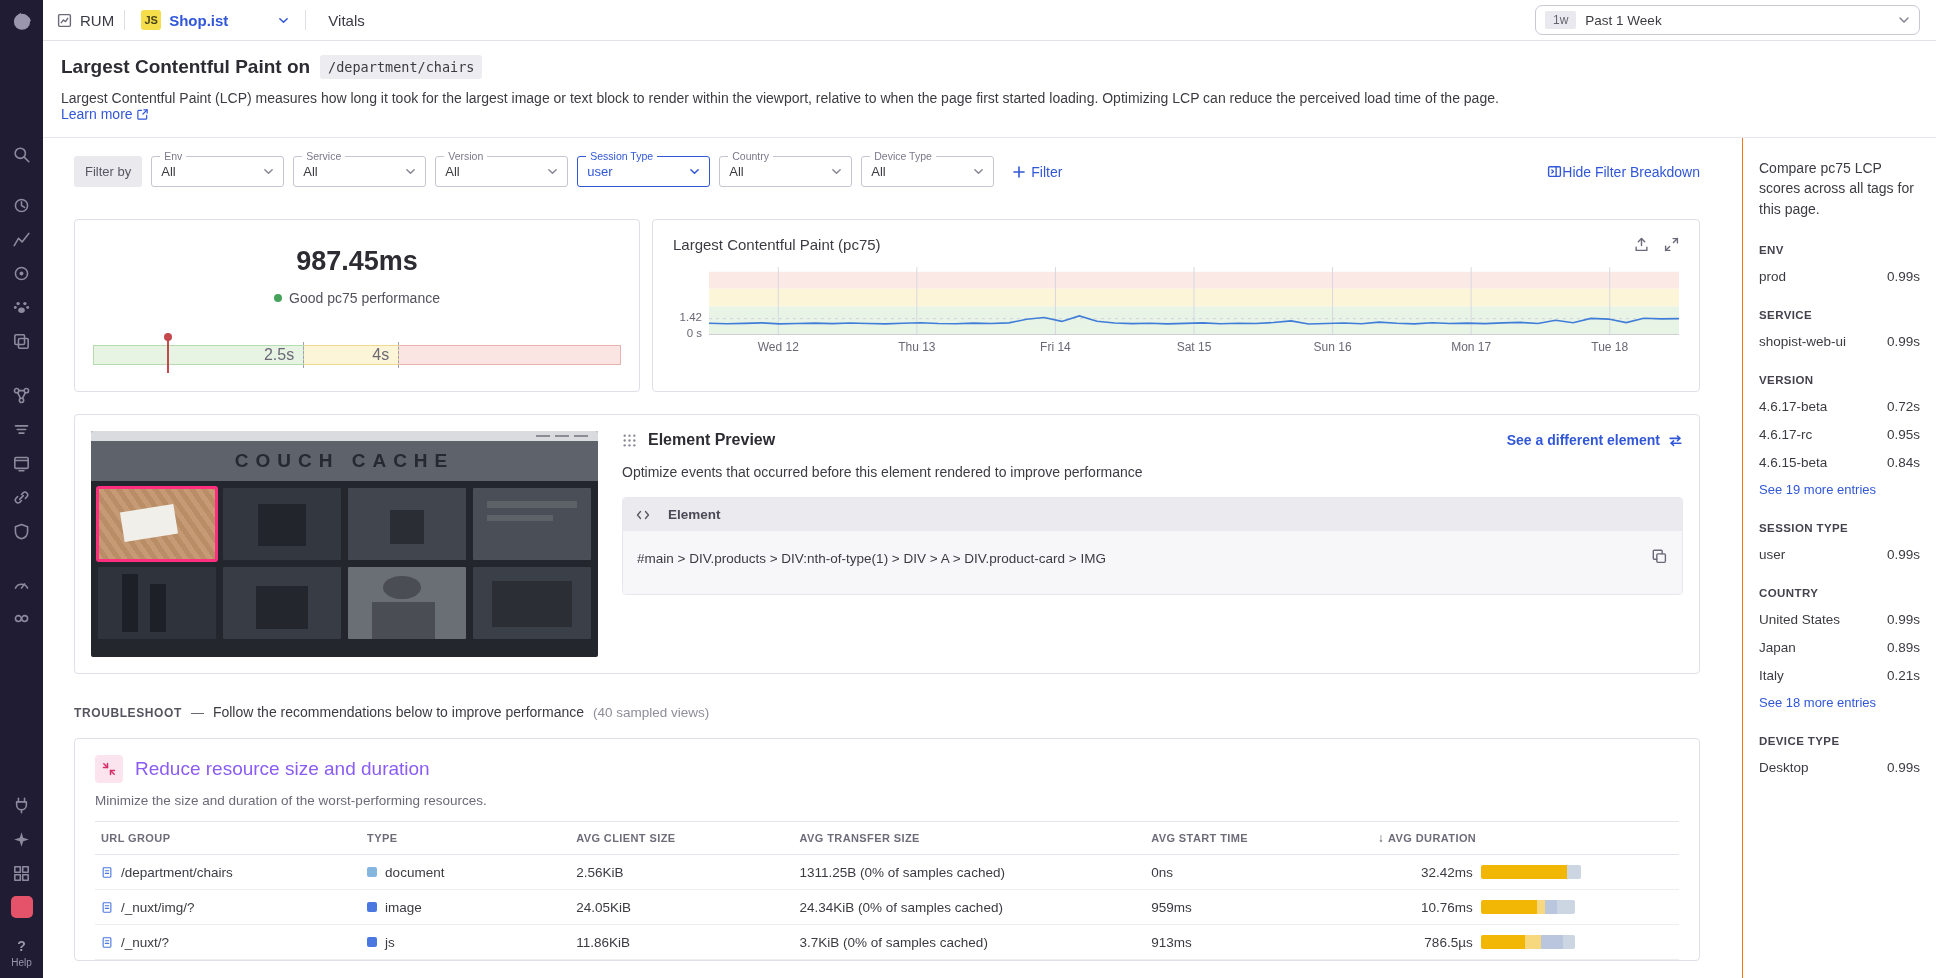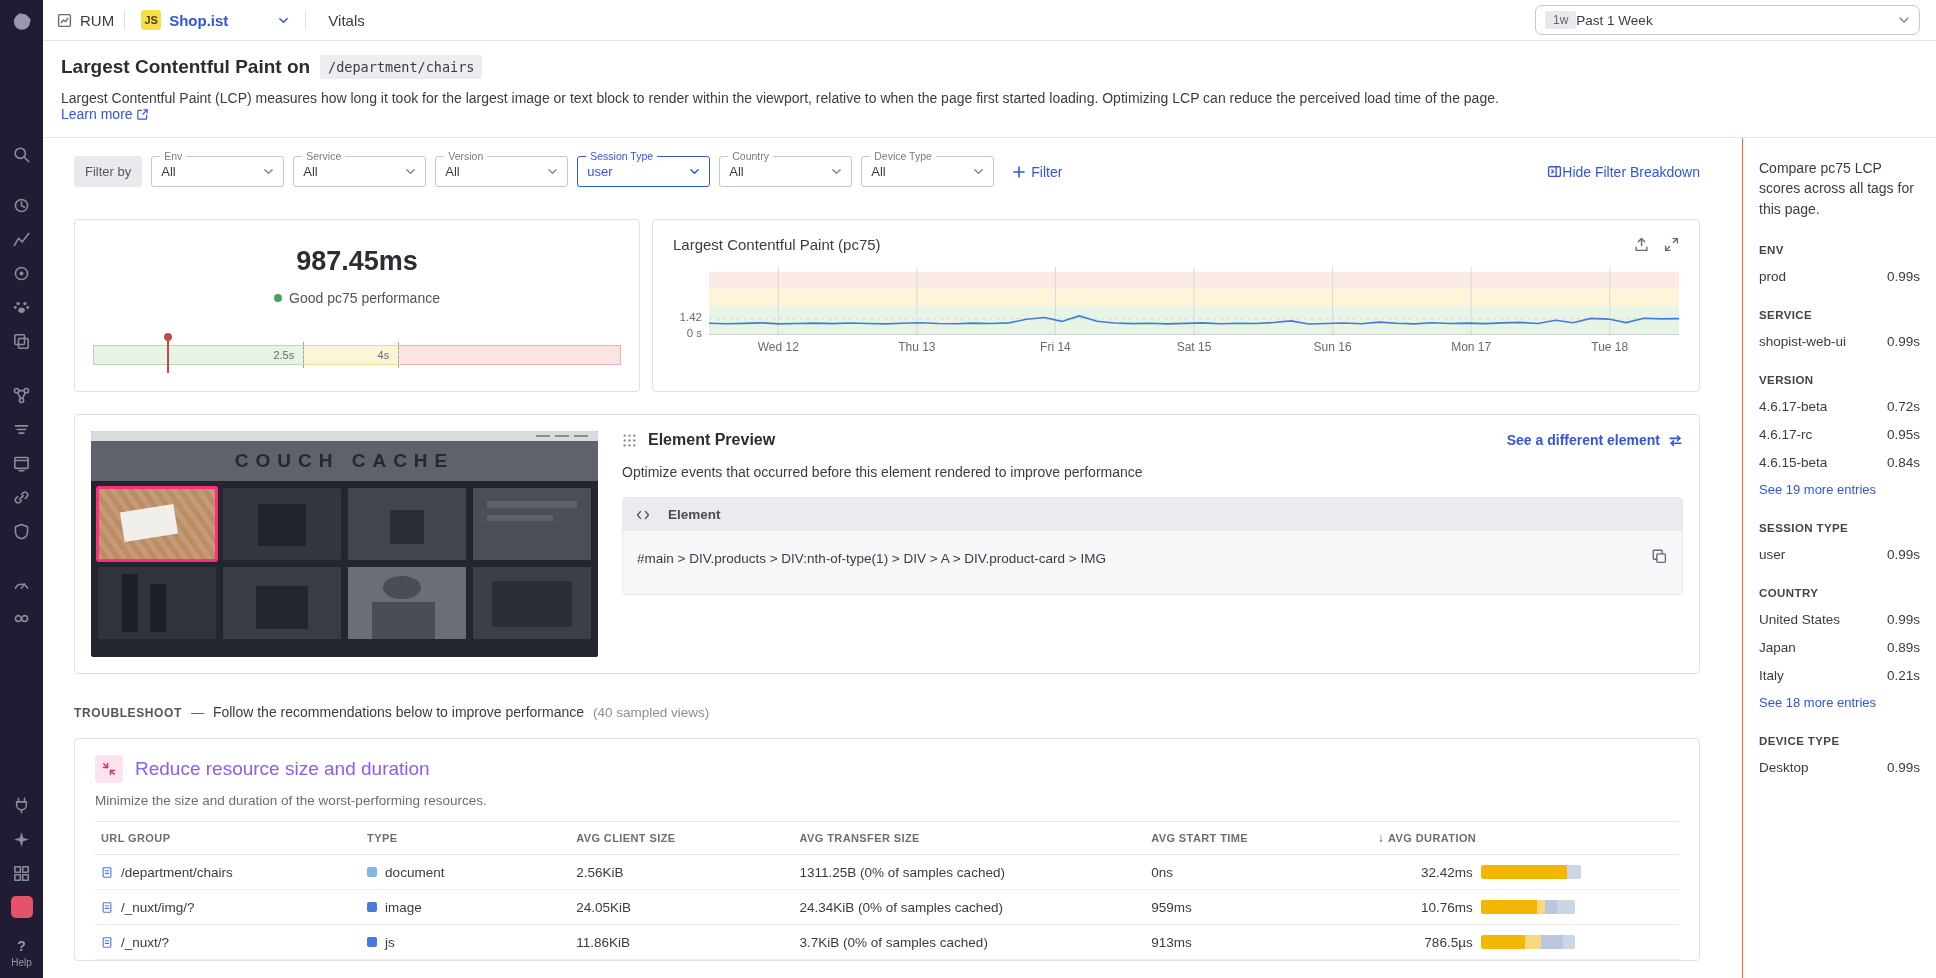--- a/index.html
+++ b/index.html
@@ -31,21 +31,21 @@
   .tb-rum { display:flex; align-items:center; gap:8px; font-size:15px; color:#3a3a44; }
   .tb-rum svg { width:15px; height:15px; color:#6b6877; }
   .divider-v { width:1px; height:20px; background:#e0dfe6; }
   .app-picker { display:flex; align-items:center; gap:8px; padding:0 6px; }
   .app-badge { width:20px; height:20px; background:#f5de49; color:#4a431a; font-weight:bold; font-size:11px; display:flex; align-items:center; justify-content:center; border-radius:3px; }
   .app-name { color:#3157d8; font-weight:bold; font-size:15px; }
   .caret { color:#8a8794; }
   .caret svg, .dd-caret svg { width:11px; height:11px; }
   .app-picker .caret { color:#3157d8; margin-left:42px; }
   .section-label { font-size:15px; color:#3a3a44; margin-left:12px; }
-  .time-picker { margin-left:auto; width:385px; height:30px; border:1px solid #c9c8d3; border-radius:7px; display:flex; align-items:center; padding:0 9px; background:#fff; }
+  .time-picker { margin-left:auto; width:385px; height:30px; border:1px solid #c9c8d3; border-radius:7px; display:flex; align-items:center; padding:0 9px; gap:9px; background:#fff; }
   .time-badge { background:#e9e9ef; color:#66636f; font-size:12px; padding:2px 8px; border-radius:2px; }
   .time-label { font-size:13.5px; color:#3c3b42; }
   .time-caret { margin-left:auto; color:#8a8794; }
 
   
   .page-header { padding:14px 24px 15px 18px; border-bottom:1px solid #e7e6ec; flex-shrink:0; }
   .page-title-row { display:flex; align-items:center; gap:10px; }
   .page-title { font-size:19px; font-weight:bold; color:#2d2c33; }
   .path-chip { font-family:"DejaVu Sans Mono", monospace; font-size:13.5px; background:#ededf1; padding:4px 8px; border-radius:3px; color:#3c3b42; }
   .page-desc { margin-top:11px; font-size:14px; color:#3c3b42; max-width:1460px; }
@@ -79,21 +79,21 @@
   .metric-card { width:566px; height:173px; position:relative; display:flex; flex-direction:column; align-items:center; flex-shrink:0; }
   .metric-value { font-size:27px; font-weight:bold; margin-top:26px; color:#2d2c33; }
   .metric-status { display:flex; align-items:center; gap:7px; margin-top:13px; font-size:14px; color:#53515c; }
   .dot { width:8px; height:8px; border-radius:50%; background:#46a35e; }
   .gauge { position:absolute; left:18px; right:18px; bottom:26px; height:20px; display:flex; }
   .gauge-seg { height:100%; position:relative; }
   .seg-good { width:40%; background:#e7f4e4; border:1px solid #b5dcae; }
   .seg-mid  { width:18%; background:#fdf5d7; border:1px solid #ecd98d; border-left:none; }
   .seg-poor { flex:1; background:#fbe5e3; border:1px solid #eab4ae; border-left:none; }
   .seg-good::after, .seg-mid::after { content:''; position:absolute; right:-1px; top:-4px; bottom:-4px; border-right:1px dashed #a0a0ac; }
-  .gauge-tick { position:absolute; right:9px; top:50%; transform:translateY(-50%); font-size:11px; color:#6a6875; white-space:nowrap; }
+  .gauge-tick { position:absolute; right:9px; top:50%; transform:translateY(-50%); font-size:16px; color:#6a6875; white-space:nowrap; }
   .gauge-marker { position:absolute; top:-8px; bottom:-8px; width:2px; background:#c4494e; }
   .gauge-marker::before { content:''; position:absolute; top:-4px; left:-3px; width:8px; height:8px; border-radius:50%; background:#c4494e; }
 
   .chart-card { flex:1; padding:16px 20px 12px; display:flex; flex-direction:column; min-width:0; }
   .chart-head { display:flex; align-items:center; }
   .chart-title { font-size:15px; color:#3c3b42; }
   .chart-actions { margin-left:auto; display:flex; gap:15px; color:#6b6877; }
   .chart-actions svg { width:15px; height:15px; }
   .chart-body { display:flex; margin-top:14px; }
   .y-gutter { width:36px; position:relative; font-size:11.5px; color:#6a6875; flex-shrink:0; }

